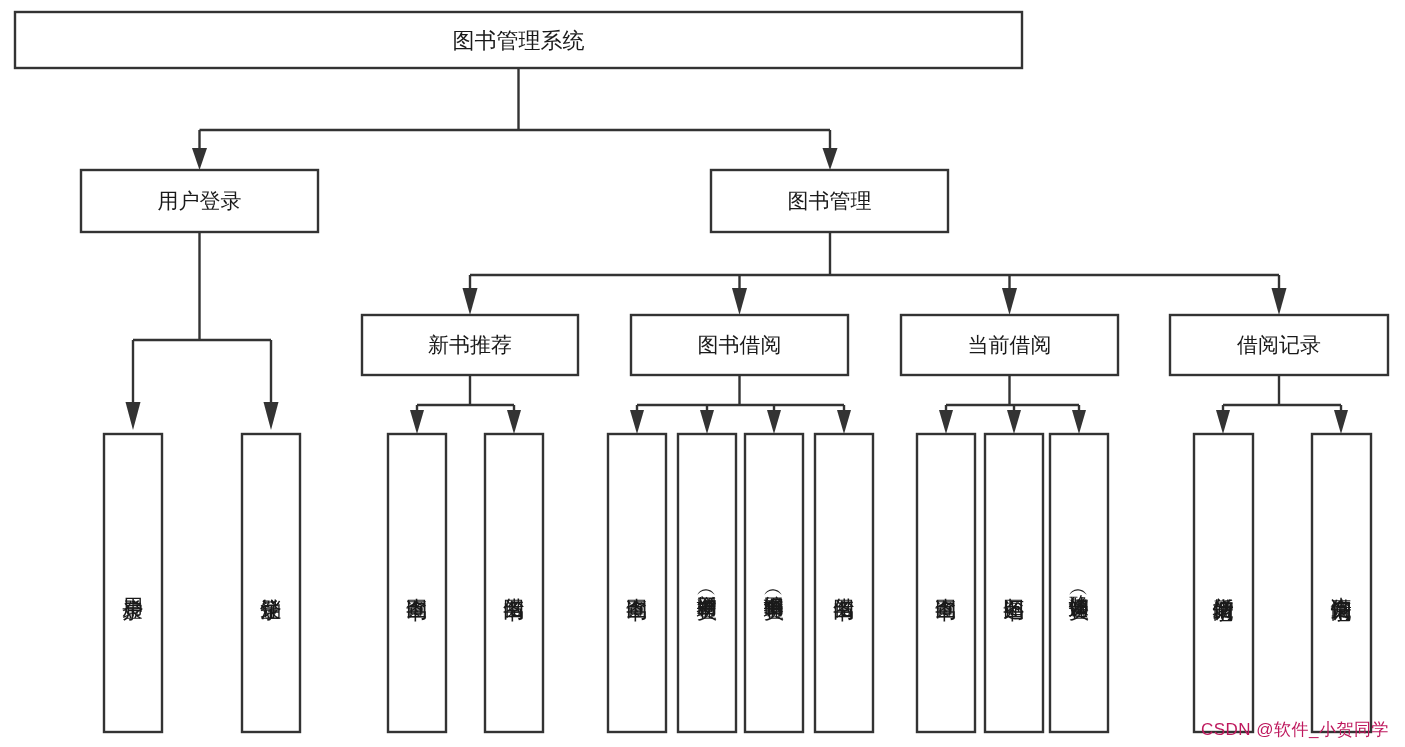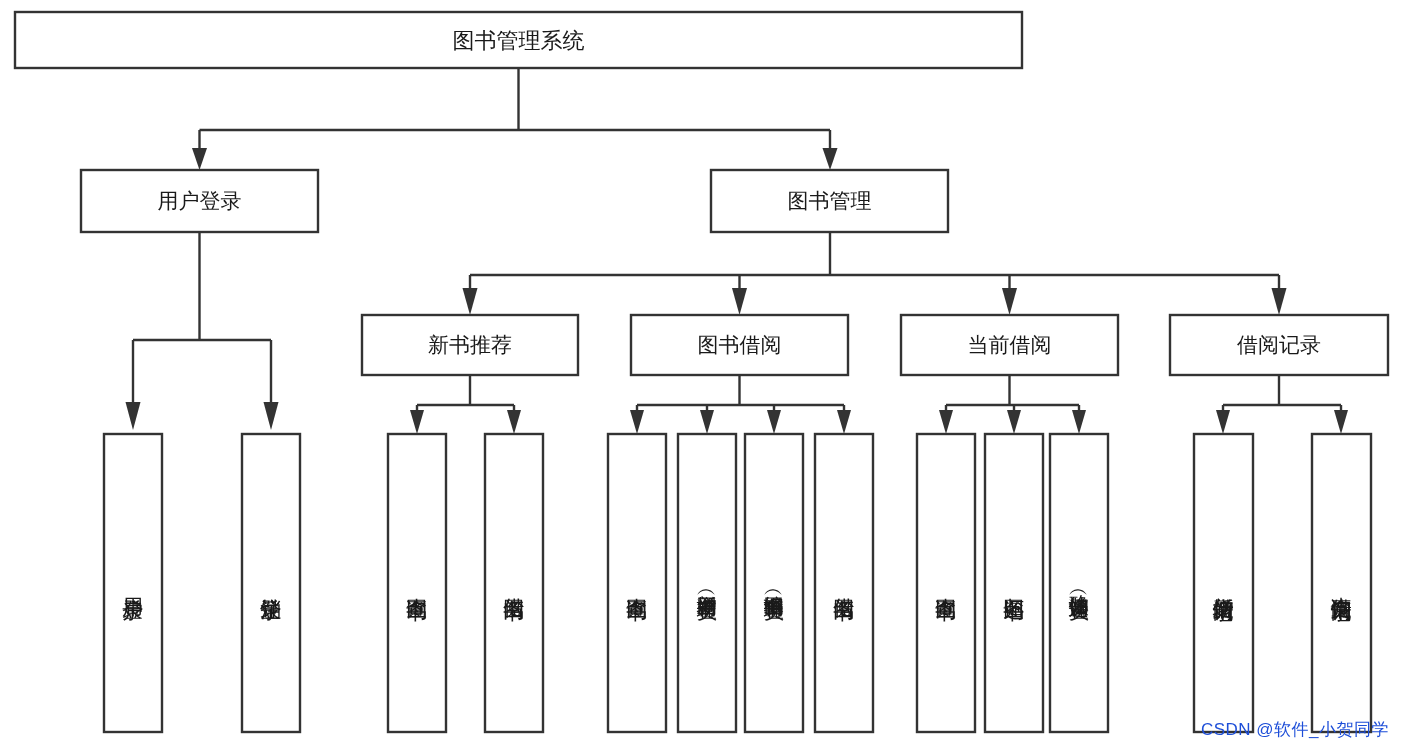--- a/index.html
+++ b/index.html
@@ -67,21 +67,21 @@
     justify-content: center;
     white-space: nowrap;
     pointer-events: none;
   }
   .watermark {
     position: absolute;
     right: 16px;
     bottom: 6px;
     font-family: "Liberation Sans", "DejaVu Sans", sans-serif;
     font-size: 17px;
-    color: #1d4ed8;
+    color: #be185d;
     letter-spacing: 0.5px;
     white-space: nowrap;
     margin-top: 25px;
   }
 </style>
 </head>
 <body>
 
 <div id="diagram-root">
 

